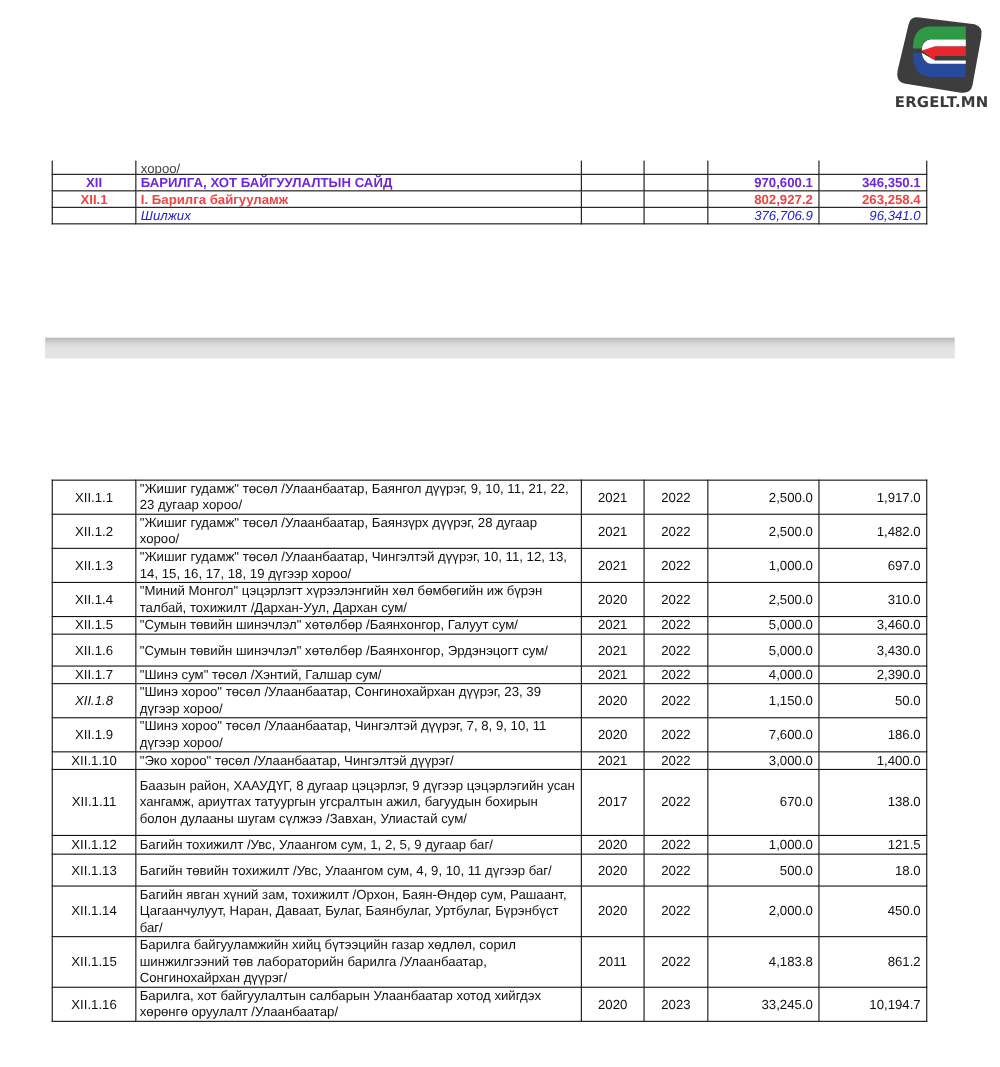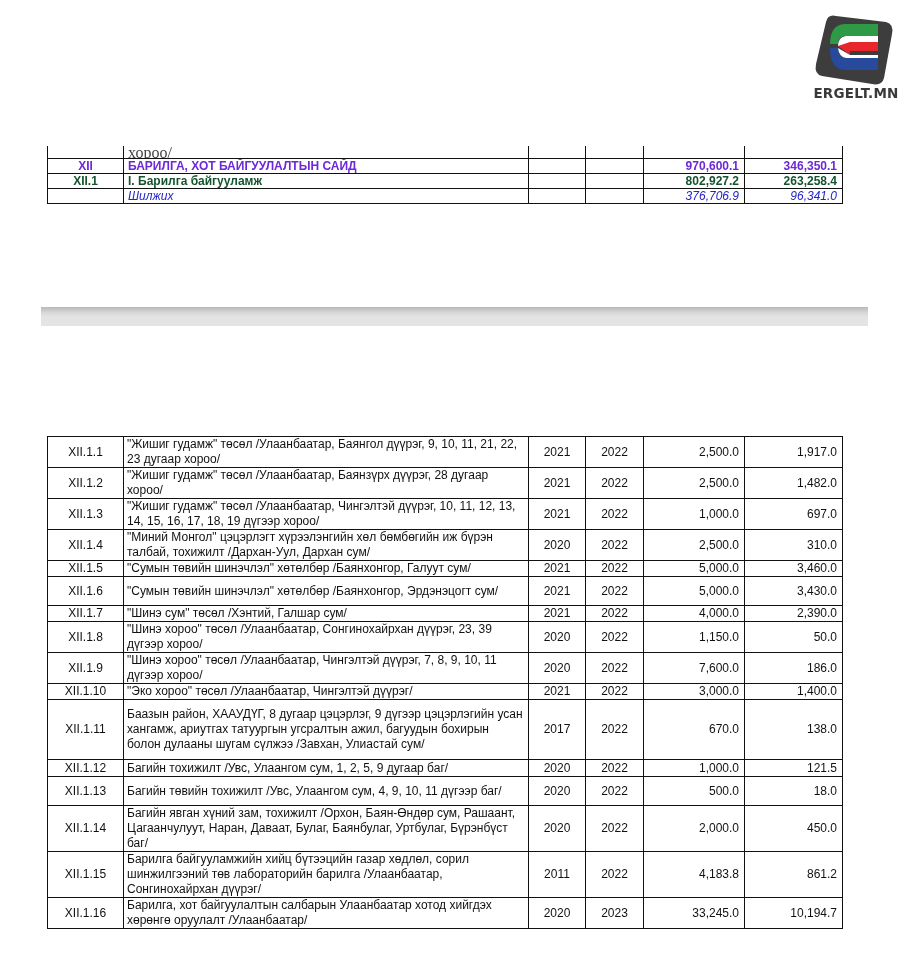--- a/index.html
+++ b/index.html
@@ -12,24 +12,24 @@
   table { border-collapse: collapse; position: absolute; table-layout: fixed; }
   td { border: 1.4px solid #111; padding: 0 4px; font-size: 12px; line-height: 15px;
        vertical-align: middle; overflow: hidden; }
   col.c1 { width: 76px; } col.c2 { width: 405px; } col.c3 { width: 57px; }
   col.c4 { width: 58px; } col.c5 { width: 101px; } col.c6 { width: 98px; }
   .center { text-align: center; }
   .right { text-align: right; padding-right: 5px; }
   #top-table { left: 47px; top: 146px; }
   #top-table td { font-size: 12px; line-height: 14px; }
   #top-table tr.clip td { height: 12px; border-top: none; }
-  #top-table tr.clip td.desc { color: #444; font-size: 16px; line-height: 10px;
-                               vertical-align: bottom; overflow: hidden; font-family: Liberation Serif, serif; }
+  #top-table tr.clip td.desc { color: #444; font-size: 12px; line-height: 10px;
+                               vertical-align: bottom; overflow: hidden; }
   .red { color: #6d28d9; font-weight: bold; }
-  .blue { color: #14532d; font-weight: bold; }
+  .blue { color: #ef4444; font-weight: bold; }
   .blue-i { color: #2424c8; font-style: italic; }
   #top-table tr.r-sector td, #top-table tr.r-sub td, #top-table tr.r-transfer td { height: 14px; }
   .divider-bar { position: absolute; left: 41px; top: 307px; width: 827px; height: 19px;
                  background: linear-gradient(#b9b9b9 0px, #d9d9d9 6px, #e4e4e4 10px, #e4e4e4 19px); }
   #main-table { left: 47px; top: 436px; }
   #main-table td.code { text-align: center; }
   #main-table td.desc { padding-left: 3px; }
 </style>
 </head>
 <body>
@@ -153,21 +153,21 @@
       </tr>
       <tr>
         <td class="center code" style="height: 15px;">XII.1.7</td>
         <td class="desc" style="height: 15px;">"Шинэ сум" төсөл /Хэнтий, Галшар сум/</td>
         <td class="center" style="height: 15px;">2021</td>
         <td class="center" style="height: 15px;">2022</td>
         <td class="right" style="height: 15px;">4,000.0</td>
         <td class="right" style="height: 15px;">2,390.0</td>
       </tr>
       <tr>
-        <td class="center code" style="height: 29px;">XII.1.8</td>
+        <td class="center code" style="height: 29px; font-style: italic;">XII.1.8</td>
         <td class="desc" style="height: 29px;">"Шинэ хороо" төсөл /Улаанбаатар, Сонгинохайрхан дүүрэг, 23, 39 дүгээр хороо/</td>
         <td class="center" style="height: 29px;">2020</td>
         <td class="center" style="height: 29px;">2022</td>
         <td class="right" style="height: 29px;">1,150.0</td>
         <td class="right" style="height: 29px;">50.0</td>
       </tr>
       <tr>
         <td class="center code" style="height: 30px;">XII.1.9</td>
         <td class="desc" style="height: 30px;">"Шинэ хороо" төсөл /Улаанбаатар, Чингэлтэй дүүрэг, 7, 8, 9, 10, 11 дүгээр хороо/</td>
         <td class="center" style="height: 30px;">2020</td>

